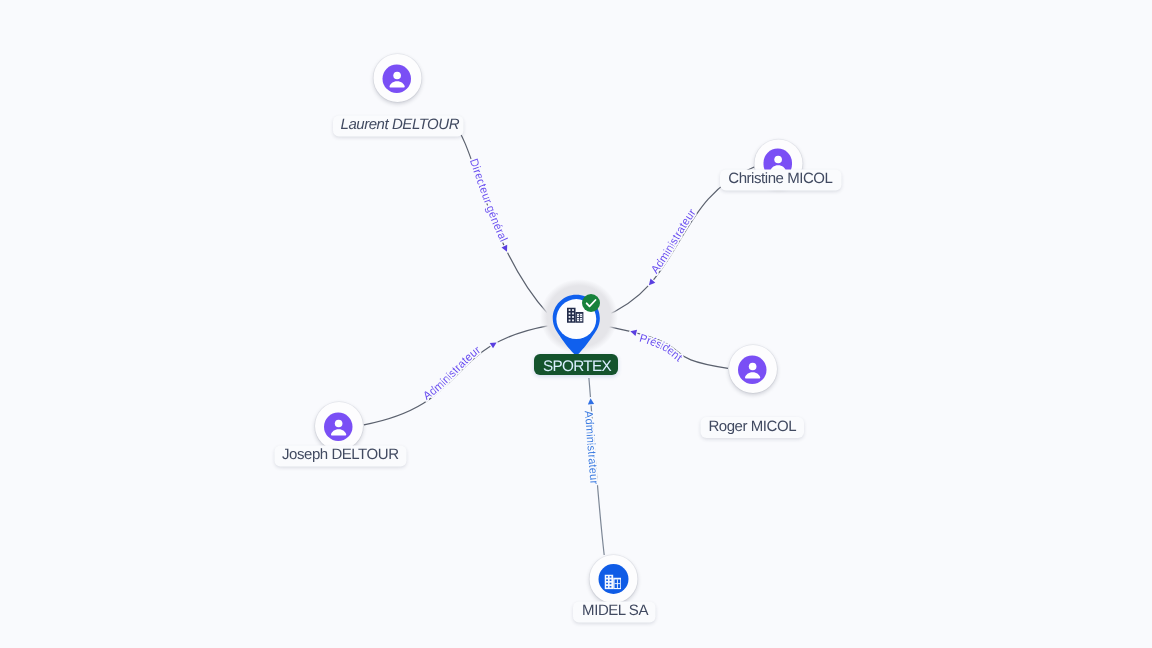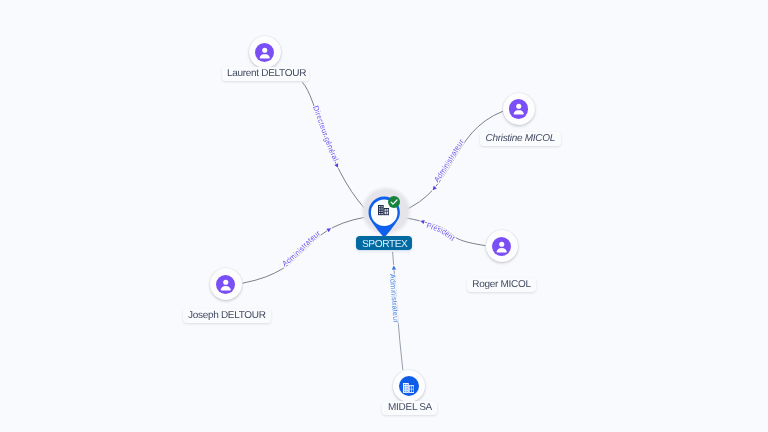--- a/index.html
+++ b/index.html
@@ -25,21 +25,21 @@
      letter-spacing:-.3px;line-height:14px;height:14px;white-space:nowrap;padding:0 5px;
      box-shadow:0 1px 2.5px rgba(45,50,75,.14);text-align:center;box-sizing:border-box;}
   .ccircle{position:absolute;width:32px;height:32px;border-radius:50%;background:#fdfdfe;
      box-shadow:0 1.2px 3px rgba(35,40,65,.22),0 0 0 .5px rgba(110,115,140,.10);}
   .cinner{position:absolute;left:6px;top:6px;width:20px;height:20px;border-radius:50%;background:#0f5ce6;}
   .halo{position:absolute;width:52px;height:50px;border-radius:50%;
      background:radial-gradient(closest-side,#e5e5e9 0%,#e5e5e9 82%,rgba(229,229,233,0) 100%);}
   .pinwrap{position:absolute;}
   .badge{position:absolute;width:12px;height:12px;border-radius:50%;background:#17823b;
      display:flex;align-items:center;justify-content:center;}
-  .mainlabel{position:absolute;background:#0369a1;border-radius:4px;color:#d9efff;font-size:10.2px;
+  .mainlabel{position:absolute;background:#14532d;border-radius:4px;color:#d9efff;font-size:10.2px;
      transform:translateZ(0);
      line-height:17px;height:14px;overflow:hidden;white-space:nowrap;padding:0 6px;letter-spacing:-.45px;
      text-align:center;box-sizing:border-box;box-shadow:0 1px 3px rgba(30,70,160,.18);}
 </style>
 </head>
 <body>
 
 <div id="stage">
 
   <svg class="layer" id="edges-layer" viewBox="0 0 768 432">
@@ -87,32 +87,32 @@
   <div class="node" style="left:248.5px;top:36.2px;">
     <div class="pcircle">
       <div class="pinner"><svg width="19.5" height="19.5" viewBox="0 0 39 39">
             <g fill="#ffffff">
               <circle cx="19.5" cy="14.6" r="5.1"></circle>
               <path d="M19.5 22.2c-5.6 0-9.2 3.5-10.1 6.7-0.3 1.0 0.5 1.9 1.55 1.9h17.1c1.05 0 1.85-0.9 1.55-1.9-0.9-3.2-4.5-6.7-10.1-6.7z"></path>
             </g>
           </svg></div>
     </div>
   </div>
-  <div class="nlabel" style="left:221.5px;top:67px;width:87.0px;">Laurent DELTOUR</div>
+  <div class="nlabel" style="left:221.5px;top:77px;width:87.0px;font-style:italic;">Laurent DELTOUR</div>
   <div class="node" style="left:502.5px;top:92.9px;">
     <div class="pcircle">
       <div class="pinner"><svg width="19.5" height="19.5" viewBox="0 0 39 39">
             <g fill="#ffffff">
               <circle cx="19.5" cy="14.6" r="5.1"></circle>
               <path d="M19.5 22.2c-5.6 0-9.2 3.5-10.1 6.7-0.3 1.0 0.5 1.9 1.55 1.9h17.1c1.05 0 1.85-0.9 1.55-1.9-0.9-3.2-4.5-6.7-10.1-6.7z"></path>
             </g>
           </svg></div>
     </div>
   </div>
-  <div class="nlabel" style="left:479.5px;top:132px;width:80.5px;font-style:italic;">Christine MICOL</div>
+  <div class="nlabel" style="left:479.5px;top:113px;width:80.5px;">Christine MICOL</div>
   <div class="node" style="left:485.5px;top:230.0px;">
     <div class="pcircle">
       <div class="pinner"><svg width="19.5" height="19.5" viewBox="0 0 39 39">
             <g fill="#ffffff">
               <circle cx="19.5" cy="14.6" r="5.1"></circle>
               <path d="M19.5 22.2c-5.6 0-9.2 3.5-10.1 6.7-0.3 1.0 0.5 1.9 1.55 1.9h17.1c1.05 0 1.85-0.9 1.55-1.9-0.9-3.2-4.5-6.7-10.1-6.7z"></path>
             </g>
           </svg></div>
     </div>
   </div>
@@ -120,21 +120,21 @@
   <div class="node" style="left:209.8px;top:268.1px;">
     <div class="pcircle">
       <div class="pinner"><svg width="19.5" height="19.5" viewBox="0 0 39 39">
             <g fill="#ffffff">
               <circle cx="19.5" cy="14.6" r="5.1"></circle>
               <path d="M19.5 22.2c-5.6 0-9.2 3.5-10.1 6.7-0.3 1.0 0.5 1.9 1.55 1.9h17.1c1.05 0 1.85-0.9 1.55-1.9-0.9-3.2-4.5-6.7-10.1-6.7z"></path>
             </g>
           </svg></div>
     </div>
   </div>
-  <div class="nlabel" style="left:182.5px;top:309px;width:87.5px;">Joseph DELTOUR</div>
+  <div class="nlabel" style="left:182.5px;top:297px;width:87.5px;">Joseph DELTOUR</div>
   <div class="node" style="left:392.7px;top:369.5px;">
     <div class="ccircle">
       <div class="cinner">
         <div style="position:absolute;left:4.1px;top:4.8px;">
           <svg width="11.4" height="9.9" viewBox="0 0 114 99">
             <g fill="#f4f8ff">
               <path d="M0 0h58v99H0z"></path>
               <path d="M58 22h56v77H58z"></path>
             </g>
             <g fill="#0f5ce6">

